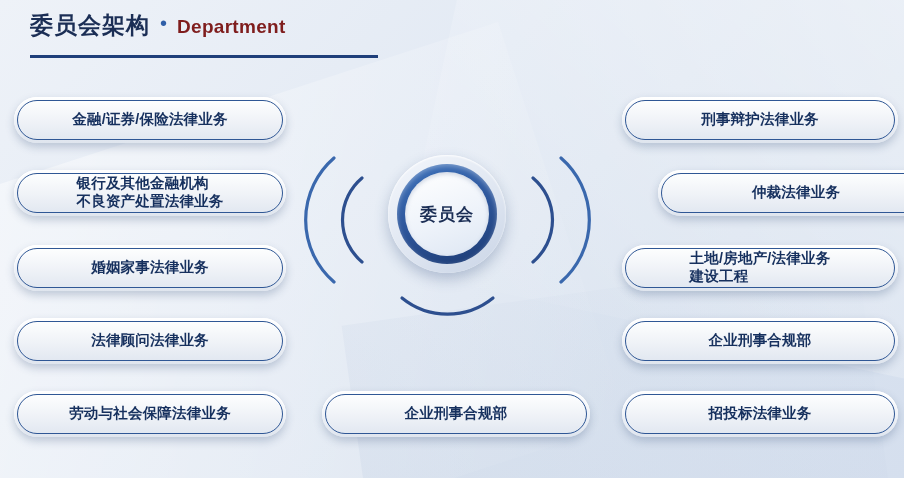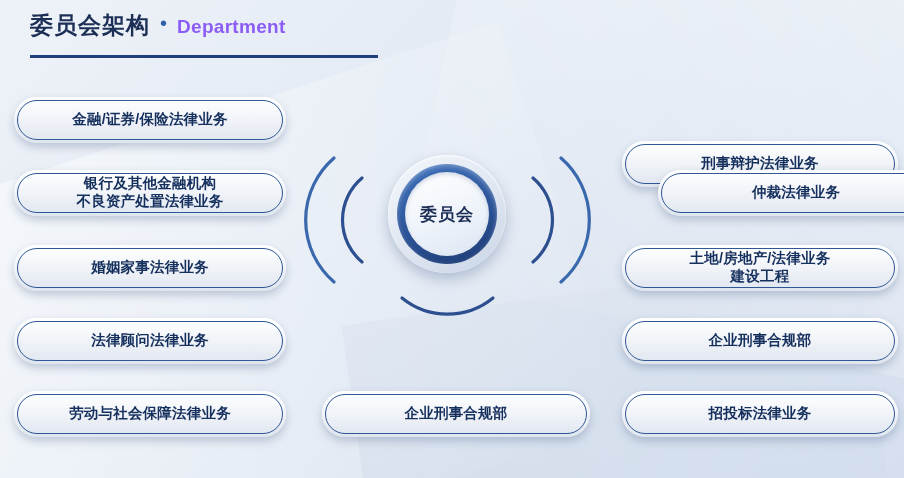--- a/index.html
+++ b/index.html
@@ -68,21 +68,21 @@
   .title-dot {
     color: #2f5fa8;
     font-size: 20px;
     line-height: 1;
     position: relative;
     top: -3px;
   }
   .title-en {
     font-size: 19px;
     font-weight: bold;
-    color: #8b5cf6;
+    color: #7f1d1d;
     letter-spacing: 0.3px;
   }
   .title-rule {
     margin-top: 14px;
     width: 348px;
     height: 3px;
     background: #1f3f7a;
   }
 
   
@@ -161,21 +161,20 @@
     display: flex;
     align-items: center;
     justify-content: center;
     background: linear-gradient(180deg, #fdfefe 0%, #eff2f7 55%, #e2e8f1 100%);
     box-sizing: border-box;
   }
   .node-label {
     font-size: 14.5px;
     font-weight: bold;
     color: #16305e;
-    text-align: center;
     line-height: 1.22;
     letter-spacing: 0.2px;
   }
   .node-label .l2 { display: block; }
 
   .node.wide {
     width: 276px;
   }
   .node.center-bottom {
     width: 268px;
@@ -247,21 +246,21 @@
 </div>
 
 <div class="node" style="left:14px; top:391px;">
   <div class="node-inner">
     <div class="node-label">
       <span>劳动与社会保障法律业务</span>
     </div>
   </div>
 </div>
 
-<div class="node wide" style="left:622px; top:97px;margin-top:44px;">
+<div class="node wide" style="left:622px; top:97px;">
   <div class="node-inner">
     <div class="node-label">
       <span>刑事辩护法律业务</span>
     </div>
   </div>
 </div>
 
 <div class="node wide" style="left:658px; top:170px;">
   <div class="node-inner">
     <div class="node-label">

